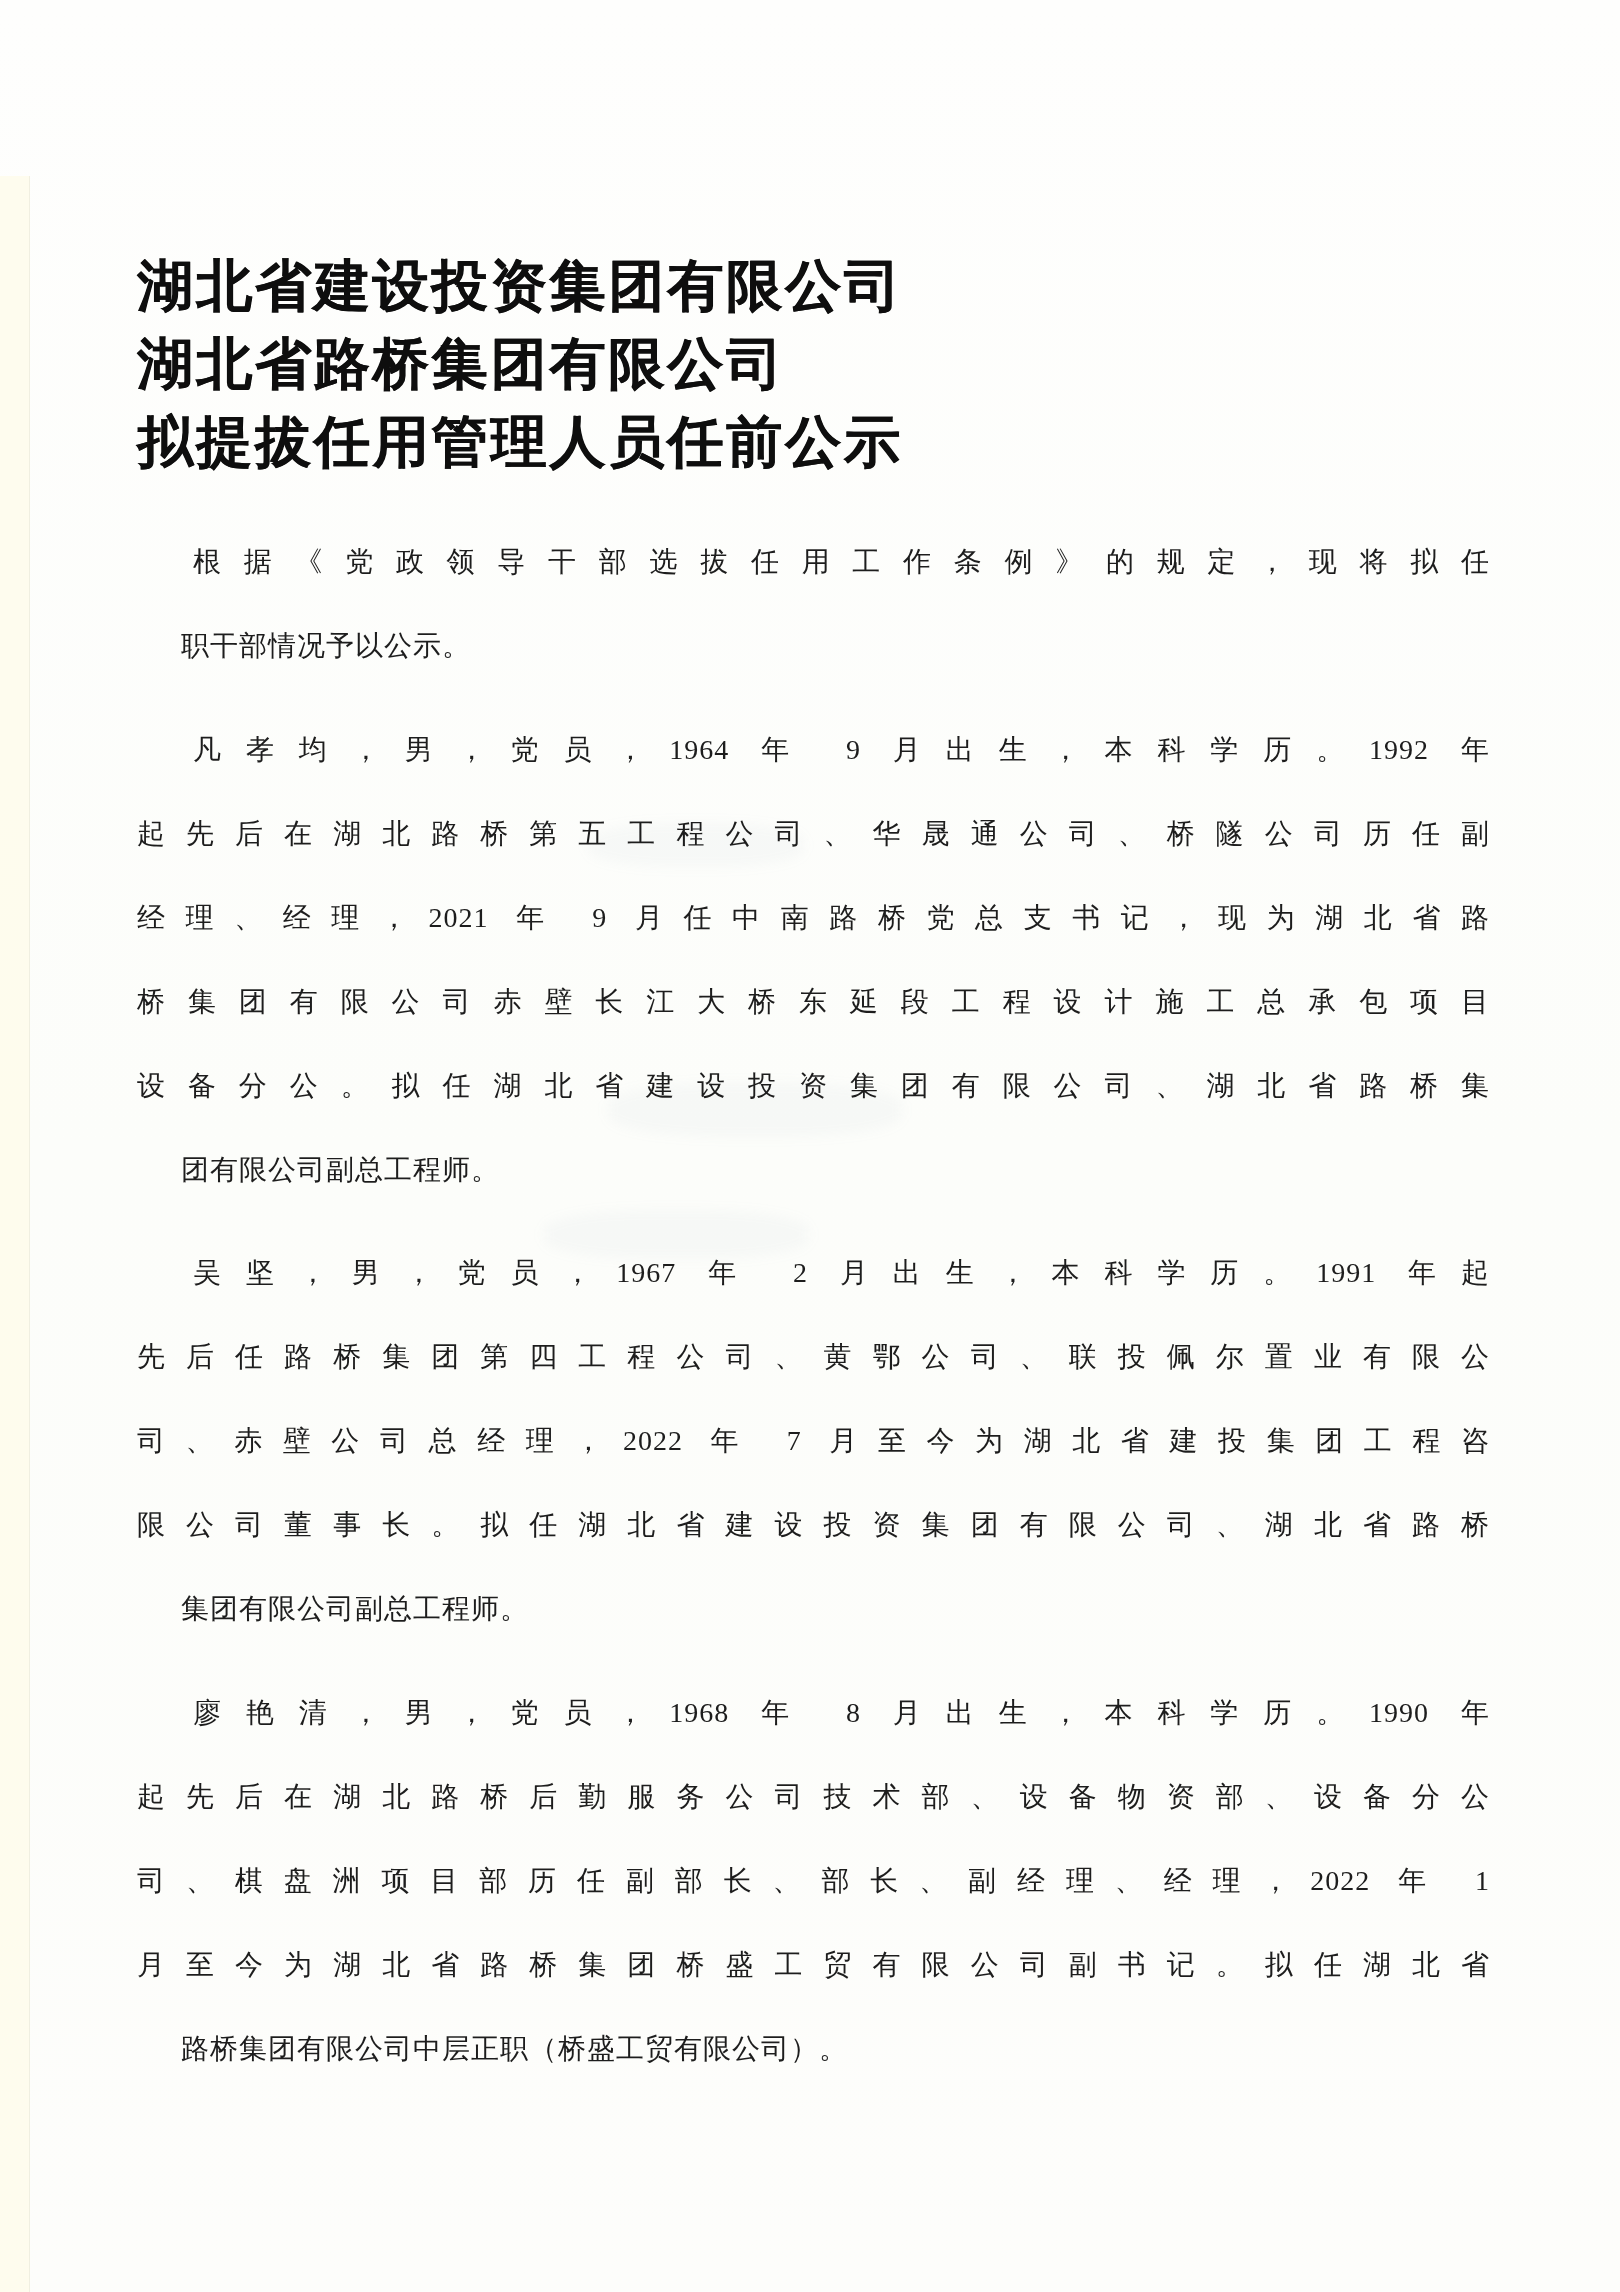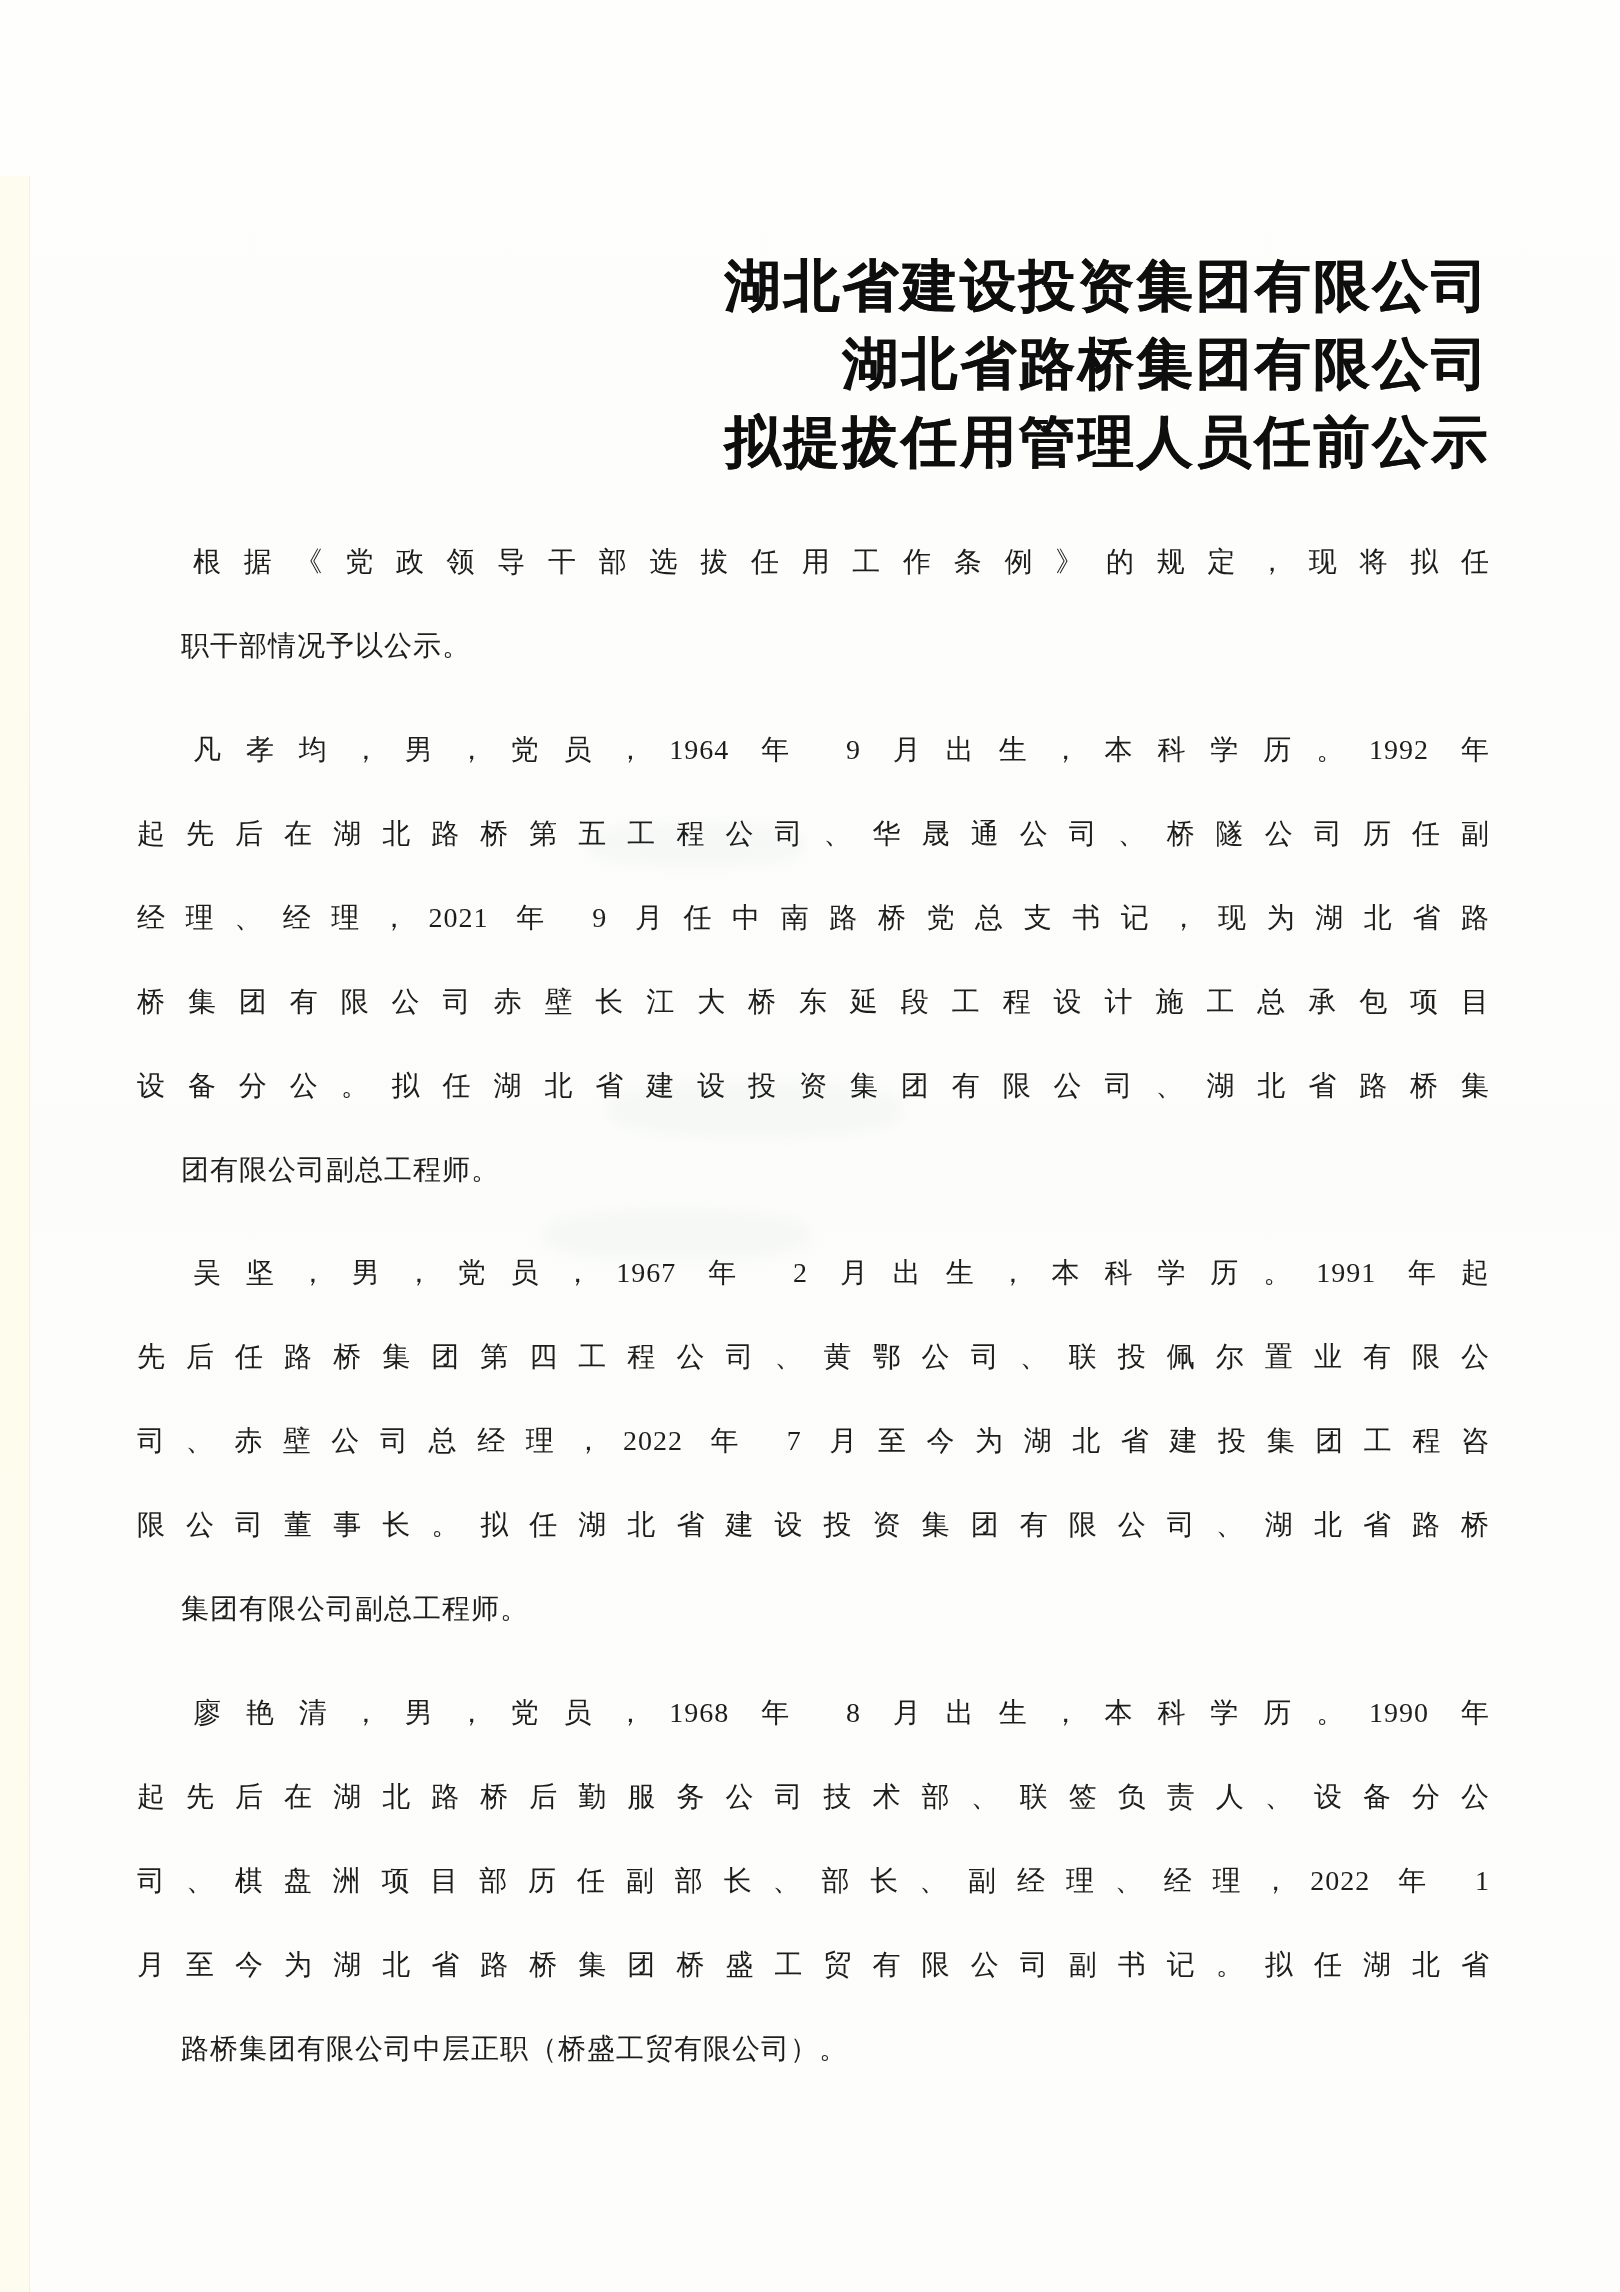--- a/index.html
+++ b/index.html
@@ -38,21 +38,21 @@
   .smudge.s1 { left: 608px; top: 1083px; width: 294px; height: 54px; }
   .smudge.s2 { left: 544px; top: 1210px; width: 265px; height: 49px; }
   .smudge.s3 { left: 588px; top: 823px;  width: 216px; height: 44px; }
 
   .content {
     position: relative;
     box-sizing: border-box;
     padding: 247px 130px 0 137px;
   }
   .title-block {
-    text-align: right;
+    text-align: left;
     font-weight: bold;
     font-size: 56px;
     line-height: 78px;
     letter-spacing: 2.9px;
     color: #0e0e0e;
     
     text-shadow: 0.6px 0 0 #0e0e0e;
   }
   .body-text {
     margin-top: 39px;
@@ -104,21 +104,21 @@
         </div>
         <div class="para">
           <div class="line first">吴坚，男，党员，1967 年 2 月出生，本科学历。1991 年起</div>
           <div class="line">先后任路桥集团第四工程公司、黄鄂公司、联投佩尔置业有限公</div>
           <div class="line">司、赤壁公司总经理，2022 年 7 月至今为湖北省建投集团工程咨</div>
           <div class="line">限公司董事长。拟任湖北省建设投资集团有限公司、湖北省路桥</div>
           <div class="line last">集团有限公司副总工程师。</div>
         </div>
         <div class="para">
           <div class="line first">廖艳清，男，党员，1968 年 8 月出生，本科学历。1990 年</div>
-          <div class="line">起先后在湖北路桥后勤服务公司技术部、联签负责人、设备分公</div>
+          <div class="line">起先后在湖北路桥后勤服务公司技术部、设备物资部、设备分公</div>
           <div class="line">司、棋盘洲项目部历任副部长、部长、副经理、经理，2022 年 1</div>
           <div class="line">月至今为湖北省路桥集团桥盛工贸有限公司副书记。拟任湖北省</div>
           <div class="line last">路桥集团有限公司中层正职（桥盛工贸有限公司）。</div>
         </div>
       </div>
 
   </div>
 </div>
 
 

